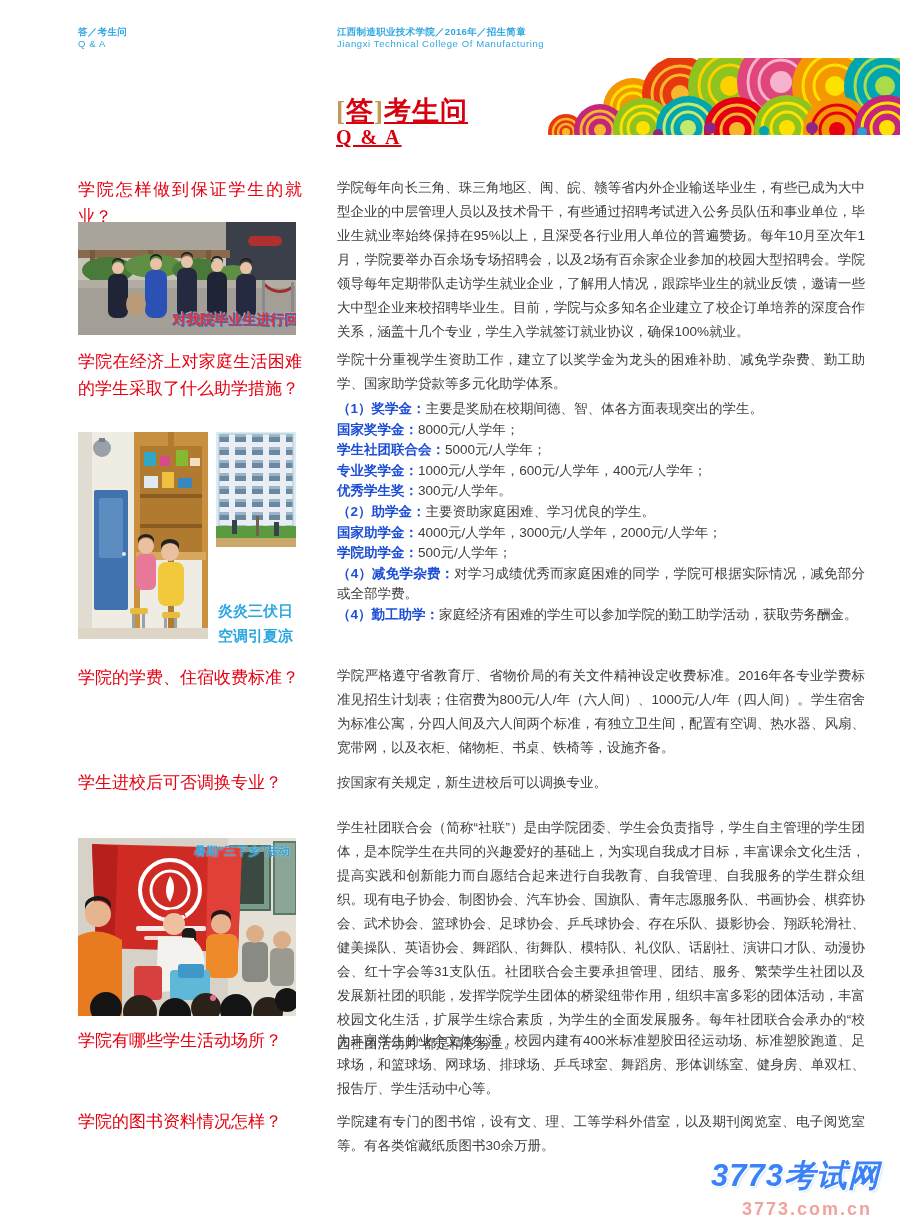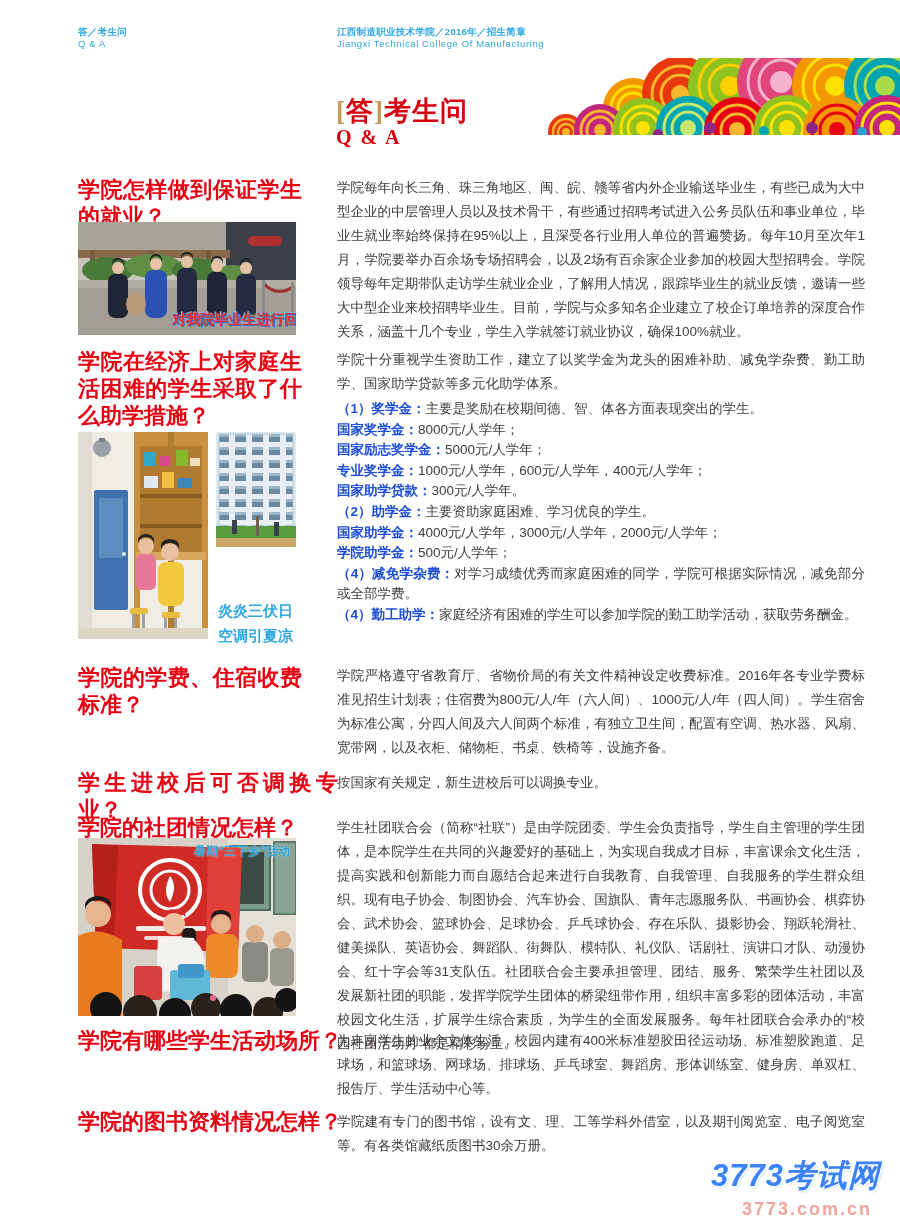--- a/index.html
+++ b/index.html
@@ -10,28 +10,28 @@
   .hdr{position:absolute;top:26px;color:#2ea7e0;font-size:9.5px;font-weight:700;line-height:12px;letter-spacing:.3px;}
   .hdr .en{font-weight:400;letter-spacing:.6px;}
   #hdr-left{left:78px;}
   #hdr-center{left:337px;}
 
   
   #cloud-band{position:absolute;top:58px;right:0;width:362px;height:78px;}
 
   
   #page-title{position:absolute;left:336px;top:96px;color:#d7000f;
-      font-family:"Liberation Serif","DejaVu Serif",serif;}
+      font-family:"Liberation Serif","DejaVu Serif",serif;text-decoration:underline;}
   #page-title .main{font-size:27px;font-weight:700;letter-spacing:1px;line-height:30px;}
   #page-title .bracket{color:#c49a5a;}
   #page-title .sub{font-size:20px;font-weight:700;letter-spacing:2px;line-height:22px;}
 
   
-  .q-head{position:absolute;left:78px;width:224px;color:#e60012;font-weight:700;
-      font-size:22px;line-height:27px;text-align:justify;}
+  .q-head{position:absolute;left:78px;width:224px;color:#e60012;font-weight:400;
+      font-size:17px;line-height:27px;text-align:justify;}
 
   
   .answer{position:absolute;left:337px;width:528px;color:#3f3b3a;
       font-size:13.5px;line-height:24px;text-align:justify;}
   .answer p{margin:0;}
   .aid-line{line-height:20.6px;}
   .aid-line b{font-weight:700;color:#1d4ed8;}
 
   
   .photo{position:absolute;overflow:hidden;background:#ccc;}
@@ -274,37 +274,36 @@
     </svg>
   </div>
   <div id="dorm-caption">
     <div>炎炎三伏日</div>
     <div>空调引夏凉</div>
   </div>
   <div class="answer" style="top:348px;">
     <p style="margin-bottom:3px;">学院十分重视学生资助工作，建立了以奖学金为龙头的困难补助、减免学杂费、勤工助学、国家助学贷款等多元化助学体系。</p>
     <div class="aid-line"><b>（1）奖学金：</b><span>主要是奖励在校期间德、智、体各方面表现突出的学生。</span></div>
     <div class="aid-line"><b>国家奖学金：</b><span>8000元/人学年；</span></div>
-    <div class="aid-line"><b>国家励志奖学金：</b><span>5000元/人学年；</span></div>
+    <div class="aid-line"><b>学生社团联合会：</b><span>5000元/人学年；</span></div>
     <div class="aid-line"><b>专业奖学金：</b><span>1000元/人学年，600元/人学年，400元/人学年；</span></div>
-    <div class="aid-line"><b>国家助学贷款：</b><span>300元/人学年。</span></div>
+    <div class="aid-line"><b>优秀学生奖：</b><span>300元/人学年。</span></div>
     <div class="aid-line"><b>（2）助学金：</b><span>主要资助家庭困难、学习优良的学生。</span></div>
     <div class="aid-line"><b>国家助学金：</b><span>4000元/人学年，3000元/人学年，2000元/人学年；</span></div>
     <div class="aid-line"><b>学院助学金：</b><span>500元/人学年；</span></div>
     <div class="aid-line"><b>（4）减免学杂费：</b><span>对学习成绩优秀而家庭困难的同学，学院可根据实际情况，减免部分或全部学费。</span></div>
     <div class="aid-line"><b>（4）勤工助学：</b><span>家庭经济有困难的学生可以参加学院的勤工助学活动，获取劳务酬金。</span></div>
   </div>
 
   <div class="q-head" style="top:664px;">学院的学费、住宿收费标准？</div>
   <div class="answer" style="top:664px;">学院严格遵守省教育厅、省物价局的有关文件精神设定收费标准。2016年各专业学费标准见招生计划表；住宿费为800元/人/年（六人间）、1000元/人/年（四人间）。学生宿舍为标准公寓，分四人间及六人间两个标准，有独立卫生间，配置有空调、热水器、风扇、宽带网，以及衣柜、储物柜、书桌、铁椅等，设施齐备。</div>
 
   <div class="q-head" style="top:769px;width:260px;">学生进校后可否调换专业？</div>
   <div class="answer" style="top:771px;">按国家有关规定，新生进校后可以调换专业。</div>
 
-  <div class="q-head" style="top:814px;width:260px;">学院的社团情况怎样？</div>
   <div class="photo" style="left:78px;top:838px;width:218px;height:178px;">
     <svg width="218" height="178" viewBox="0 0 218 178">
       <rect width="218" height="178" fill="#d6d2c8"></rect>
       <rect x="150" y="0" width="68" height="178" fill="#e4e0d6"></rect>
       <rect x="152" y="8" width="40" height="64" fill="#7a9a8a" stroke="#4a6a5a" stroke-width="2"></rect>
       <rect x="158" y="14" width="28" height="52" fill="#3a4a42"></rect>
       <rect x="196" y="4" width="22" height="72" fill="#8aa496" stroke="#5a7a6a" stroke-width="2"></rect>
       <polygon points="14,6 164,10 160,114 18,110" fill="#cf2b24"></polygon>
       <polygon points="14,6 40,8 36,112 18,110" fill="#b71f1a"></polygon>
       <polygon points="130,9 164,10 160,114 128,112" fill="#e04038"></polygon>

